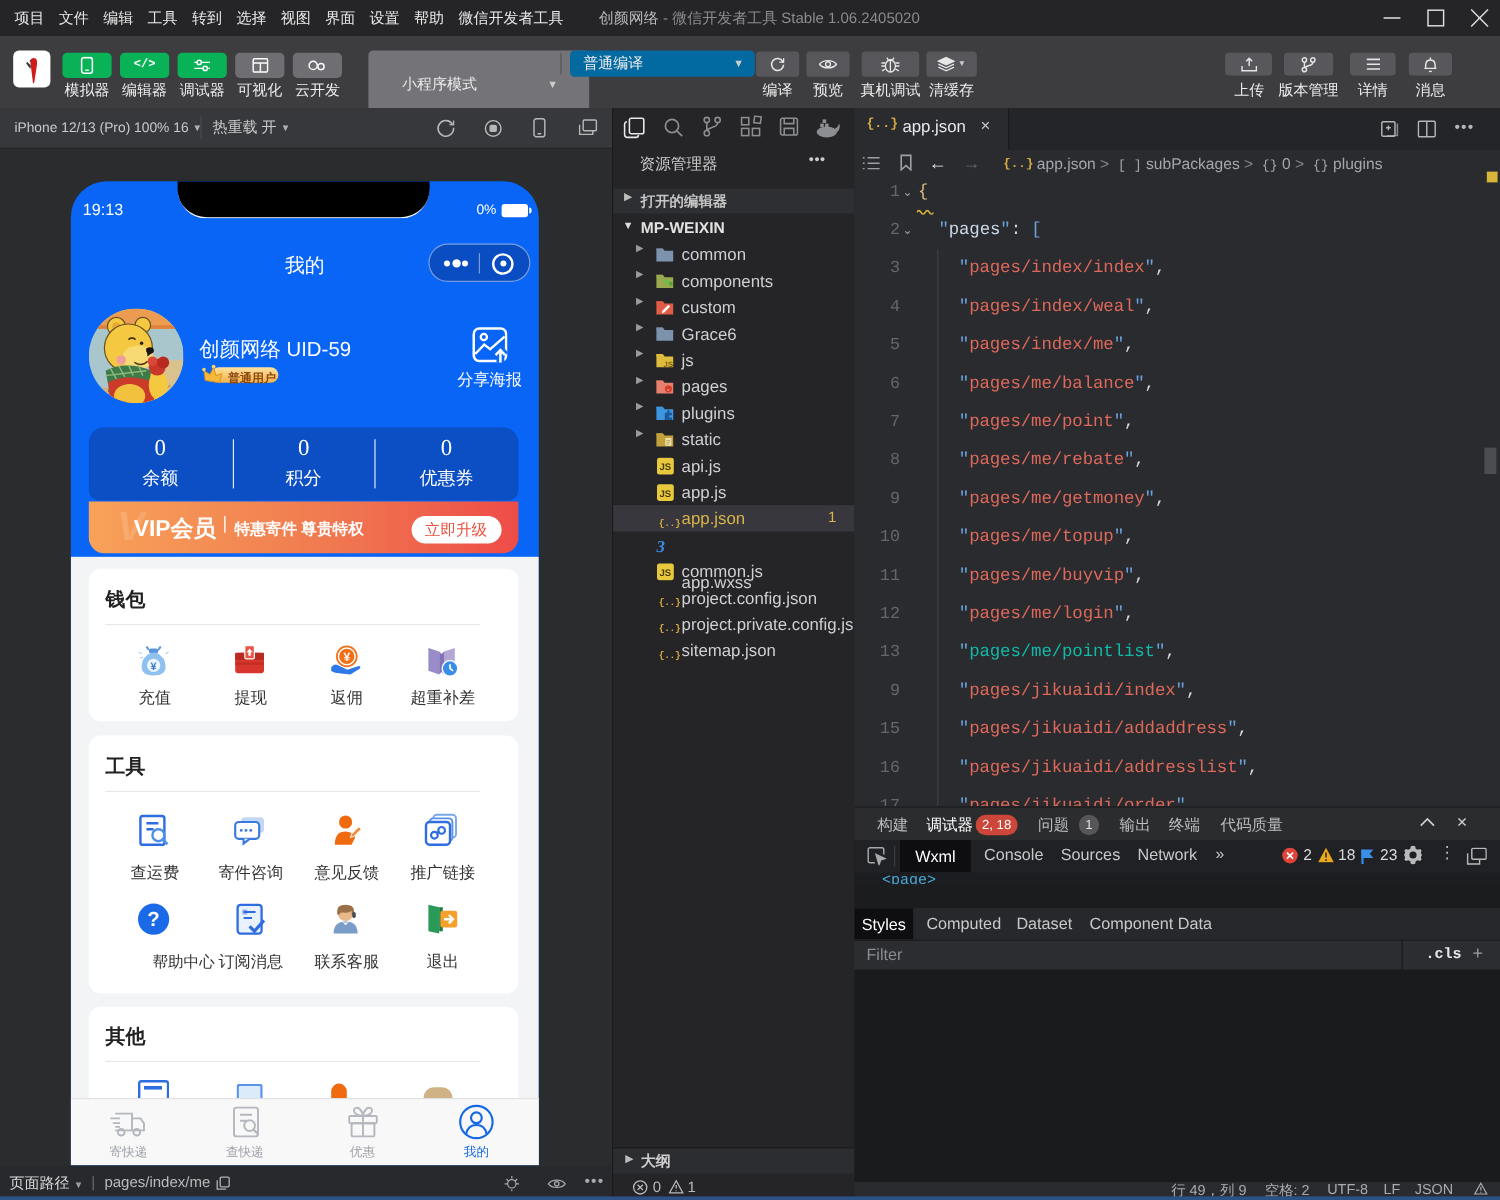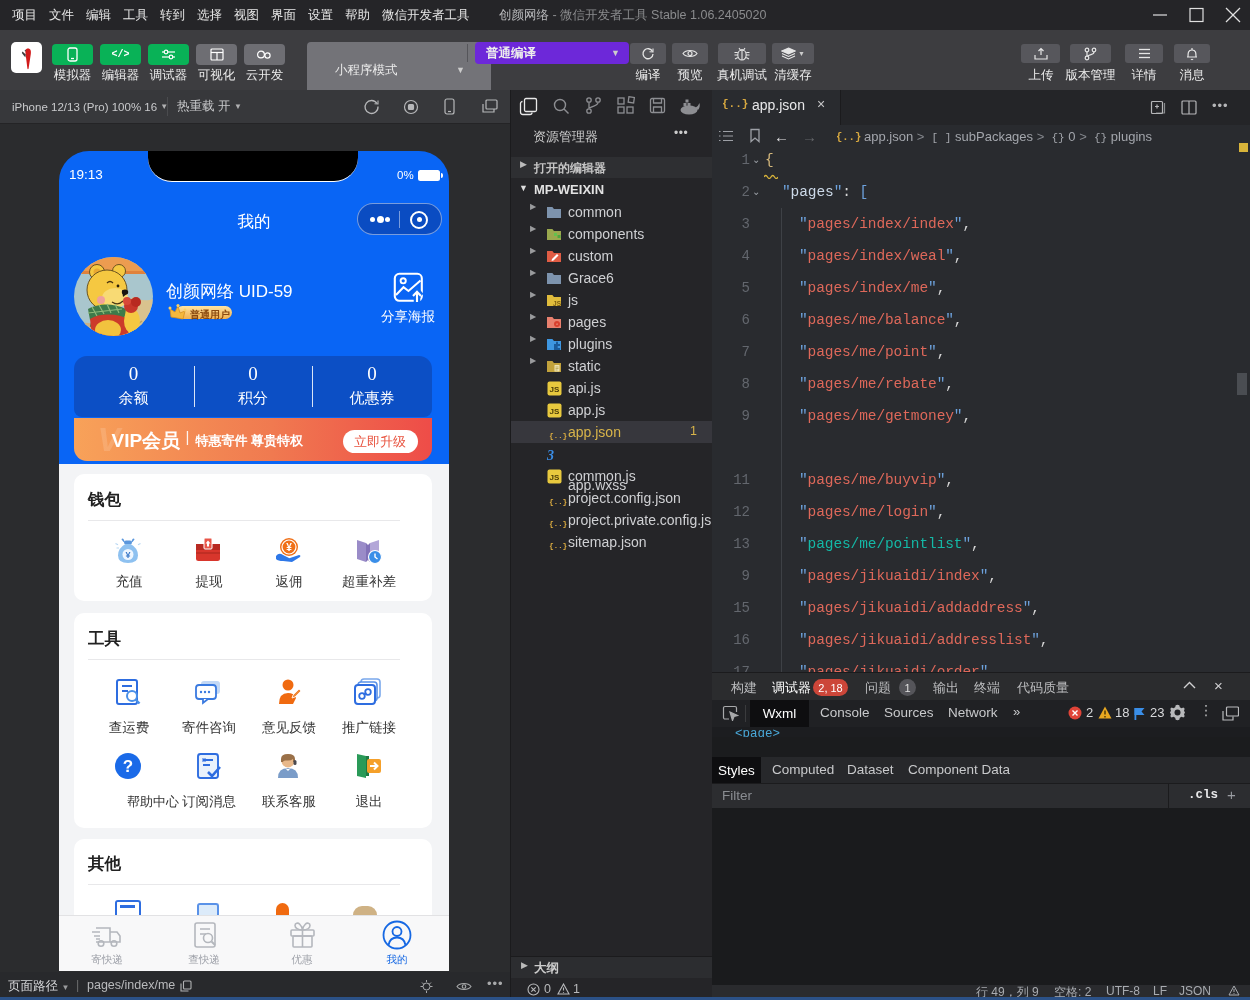--- a/index.html
+++ b/index.html
@@ -76,21 +76,21 @@
         <circle cx="11.5" cy="6.5" r="2.6"></circle>
       </svg>
     </div>
 <div class="r" style="left:244px;top:67px;width:41px;text-align:center;font-size:12.5px;color:#ececec;">云开发</div>
 </div>
 
 <div class="r c" style="left:307px;top:42px;width:150px;height:22px;background:#737378;border-radius:4px;justify-content:space-between;padding:17px;">
   <span style="font-size:12.5px;color:#ececec;margin-left:11px;">小程序模式</span>
     <span style="color:#cccccc;font-size:9px;margin-right:9px;">▼</span>
   </div>
-<div class="r c" style="left:475px;top:42px;width:154px;height:22px;background:#6d28d9;border-radius:4px;justify-content:space-between;font-weight:bold;">
+<div class="r c" style="left:475px;top:42px;width:154px;height:22px;background:#0369a1;border-radius:4px;justify-content:space-between;">
   <span style="font-size:12.5px;color:#ececec;margin-left:11px;">普通编译</span>
     <span style="color:#cccccc;font-size:9px;margin-right:9px;">▼</span>
   </div>
 <div class="r" style="left:467px;top:44px;width:1px;height:18px;background:#55555a;"></div>
 <div id="cbtns">
 <div class="r c" style="left:630px;top:43px;width:36px;height:21px;background:#56565b;border-radius:3px;">
       <svg width="14" height="14" viewBox="0 0 14 14" fill="none" stroke="#e6e6e6" stroke-width="1.3">
         <path d="M11.5 4.5 A5 5 0 1 0 12 7"></path>
         <path d="M12 1.5 L12 5 L8.5 4.8" stroke-width="1.1"></path>
       </svg>
@@ -771,20 +771,24 @@
       <span style="position:absolute;font-family:'Liberation Mono',monospace;font-size:14.5px;letter-spacing:-0.1px;left:87px;"><span style="color:#6da2dd;">"</span><span style="color:#de685a;">pages/me/point</span><span style="color:#6da2dd;">"</span><span style="color:#d8d8d8;">,</span></span>
     </div>
 <div style="position:absolute;left:0;top:243px;width:538px;height:32px;line-height:32px;">
       <span style="position:absolute;left:14px;width:24px;text-align:right;font-family:'Liberation Mono',monospace;font-size:14px;color:#63676e;">8</span>
       <span style="position:absolute;font-family:'Liberation Mono',monospace;font-size:14.5px;letter-spacing:-0.1px;left:87px;"><span style="color:#6da2dd;">"</span><span style="color:#de685a;">pages/me/rebate</span><span style="color:#6da2dd;">"</span><span style="color:#d8d8d8;">,</span></span>
     </div>
 <div style="position:absolute;left:0;top:275px;width:538px;height:32px;line-height:32px;">
       <span style="position:absolute;left:14px;width:24px;text-align:right;font-family:'Liberation Mono',monospace;font-size:14px;color:#63676e;">9</span>
       <span style="position:absolute;font-family:'Liberation Mono',monospace;font-size:14.5px;letter-spacing:-0.1px;left:87px;"><span style="color:#6da2dd;">"</span><span style="color:#de685a;">pages/me/getmoney</span><span style="color:#6da2dd;">"</span><span style="color:#d8d8d8;">,</span></span>
     </div>
+<div style="position:absolute;left:0;top:307px;width:538px;height:32px;line-height:32px;">
+      <span style="position:absolute;left:14px;width:24px;text-align:right;font-family:'Liberation Mono',monospace;font-size:14px;color:#63676e;">10</span>
+      <span style="position:absolute;font-family:'Liberation Mono',monospace;font-size:14.5px;letter-spacing:-0.1px;left:87px;"><span style="color:#6da2dd;">"</span><span style="color:#de685a;">pages/me/topup</span><span style="color:#6da2dd;">"</span><span style="color:#d8d8d8;">,</span></span>
+    </div>
 <div style="position:absolute;left:0;top:339px;width:538px;height:32px;line-height:32px;">
       <span style="position:absolute;left:14px;width:24px;text-align:right;font-family:'Liberation Mono',monospace;font-size:14px;color:#63676e;">11</span>
       <span style="position:absolute;font-family:'Liberation Mono',monospace;font-size:14.5px;letter-spacing:-0.1px;left:87px;"><span style="color:#6da2dd;">"</span><span style="color:#de685a;">pages/me/buyvip</span><span style="color:#6da2dd;">"</span><span style="color:#d8d8d8;">,</span></span>
     </div>
 <div style="position:absolute;left:0;top:371px;width:538px;height:32px;line-height:32px;">
       <span style="position:absolute;left:14px;width:24px;text-align:right;font-family:'Liberation Mono',monospace;font-size:14px;color:#63676e;">12</span>
       <span style="position:absolute;font-family:'Liberation Mono',monospace;font-size:14.5px;letter-spacing:-0.1px;left:87px;"><span style="color:#6da2dd;">"</span><span style="color:#de685a;">pages/me/login</span><span style="color:#6da2dd;">"</span><span style="color:#d8d8d8;">,</span></span>
     </div>
 <div style="position:absolute;left:0;top:403px;width:538px;height:32px;line-height:32px;">
       <span style="position:absolute;left:14px;width:24px;text-align:right;font-family:'Liberation Mono',monospace;font-size:14px;color:#63676e;">13</span>

